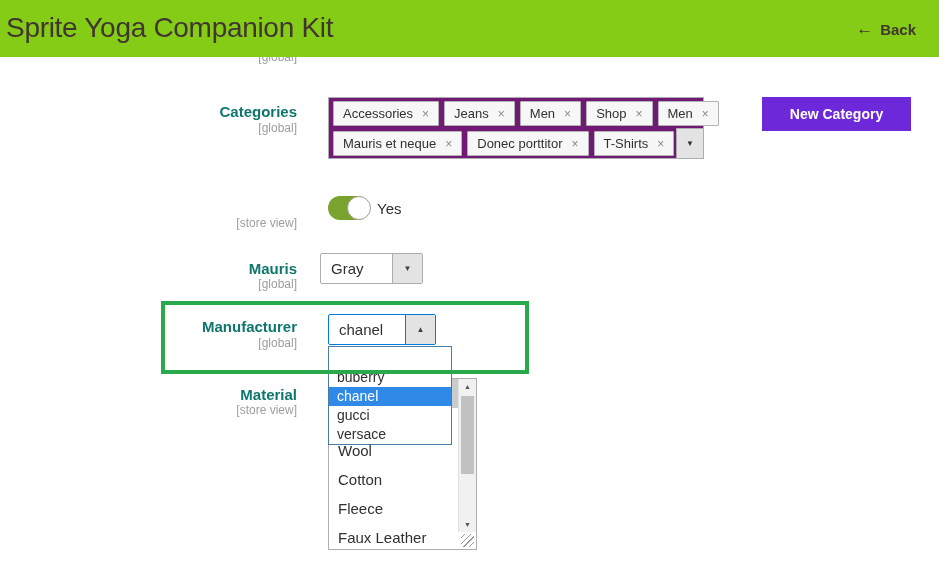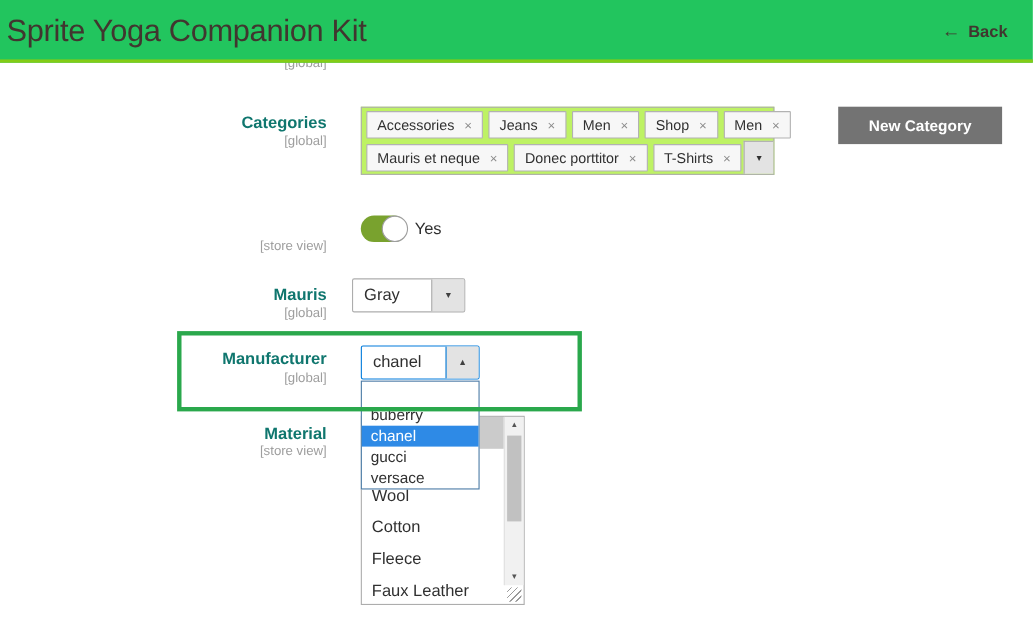--- a/index.html
+++ b/index.html
@@ -1,51 +1,51 @@
 <!DOCTYPE html>
 <html><head>
 <meta charset="utf-8">
 <style>
   * { margin:0; padding:0; box-sizing:border-box; }
   body { background:#fff; font-family:"Liberation Sans", sans-serif; }
   .screen { position:relative; width:939px; height:577px; background:#fff; overflow:hidden; }
 
   
   .page-header { position:absolute; top:0; left:0; width:939px; height:57px;
-    background:#22c55e; border-bottom:3px solid #84cc16; z-index:40; }
+    background:#84cc16; border-bottom:5px solid #84cc16; z-index:40; }
   .page-title { position:absolute; left:6px; top:12px; font-size:28px; font-weight:400;
     color:#41362f; letter-spacing:-0.3px; }
   .back-btn { position:absolute; right:23px; top:19px; display:flex; align-items:center; gap:7px;
     font-size:15px; font-weight:600; color:#41362f; cursor:pointer; }
   .back-btn .arrow { font-size:17px; font-weight:400; }
 
   
   .field-label { position:absolute; left:0; width:297px; text-align:right;
     font-size:15px; font-weight:700; color:#0f766e; }
   .field-scope { position:absolute; left:0; width:297px; text-align:right;
     font-size:12px; color:#9e9e9e; }
 
   
   .clipped-scope { position:absolute; top:50px; z-index:1; }
 
   
   .cat-box { position:absolute; left:328px; top:97px; width:376px; height:62px;
-    background:#bef264; border:1px solid #adadad; }
+    background:#701a75; border:1px solid #adadad; }
   .chip-row { position:absolute; left:4px; display:flex; gap:5px; }
   .chip-row.r1 { top:3px; }
   .chip-row.r2 { top:33px; }
   .chip { display:inline-flex; align-items:center; gap:9px; height:25px; padding:0 9px;
     background:#f7f7f7; border:1px solid #b2b2b2; border-radius:1px;
     font-size:13px; color:#303030; white-space:nowrap; }
   .chip .x { color:#8a8a8a; font-size:12px; cursor:pointer; }
   .cat-caret { position:absolute; right:0; bottom:0; width:27px; height:30px; background:#e3e3e3;
     border-left:1px solid #adadad; border-top:1px solid #adadad;
     display:flex; align-items:center; justify-content:center; font-size:8px; color:#303030; cursor:pointer; }
   .new-cat-btn { position:absolute; left:762px; top:97px; width:149px; height:34px;
-    background:#737373; color:#fff; font-size:14px; font-weight:600;
+    background:#6d28d9; color:#fff; font-size:14px; font-weight:600;
     display:flex; align-items:center; justify-content:center; cursor:pointer; }
 
   
   .toggle { position:absolute; left:328px; top:196px; width:42px; height:24px;
     background:#79a22e; border-radius:12px; cursor:pointer; }
   .toggle .knob { position:absolute; right:-1px; top:0; width:24px; height:24px;
     background:#fff; border:1px solid #9e9e9e; border-radius:50%; }
   .toggle-value { position:absolute; left:377px; top:200px; font-size:15px; color:#303030; }
 
   
@@ -56,21 +56,21 @@
     display:flex; align-items:center; justify-content:center; font-size:8px; color:#404040; }
   .color-select { left:320px; top:253px; width:103px; height:31px; }
   .manu-select { left:328px; top:314px; width:108px; height:31px; border-color:#007bdb; z-index:10; }
   .manu-select .sel-arrow { border-left-color:#007bdb; }
 
   
   .annotation-box { position:absolute; left:161px; top:301px; width:368px; height:73px;
     border:4px solid #2aa84c; z-index:30; pointer-events:none; }
 
   
-  .dropdown { position:absolute; left:328px; top:346px; width:108px; height:99px;
+  .dropdown { position:absolute; left:328px; top:346px; width:124px; height:99px;
     background:#fff; border:1px solid #4a7aa5; z-index:20; font-size:14px; color:#303030; }
   .opt { height:19px; line-height:19px; padding-left:8px; cursor:pointer; }
   .opt.empty { height:21px; }
   .opt.selected { background:#2e8ae6; color:#fff; }
 
   
   .multiselect { position:absolute; left:328px; top:378px; width:149px; height:172px;
     background:#fff; border:1px solid #adadad; z-index:5; }
   .ms-selected-row { position:absolute; left:0; top:0; width:129px; height:29px; background:#cbcbcb; }
   .ms-item { position:absolute; left:0; width:129px; height:29px; line-height:29px;

